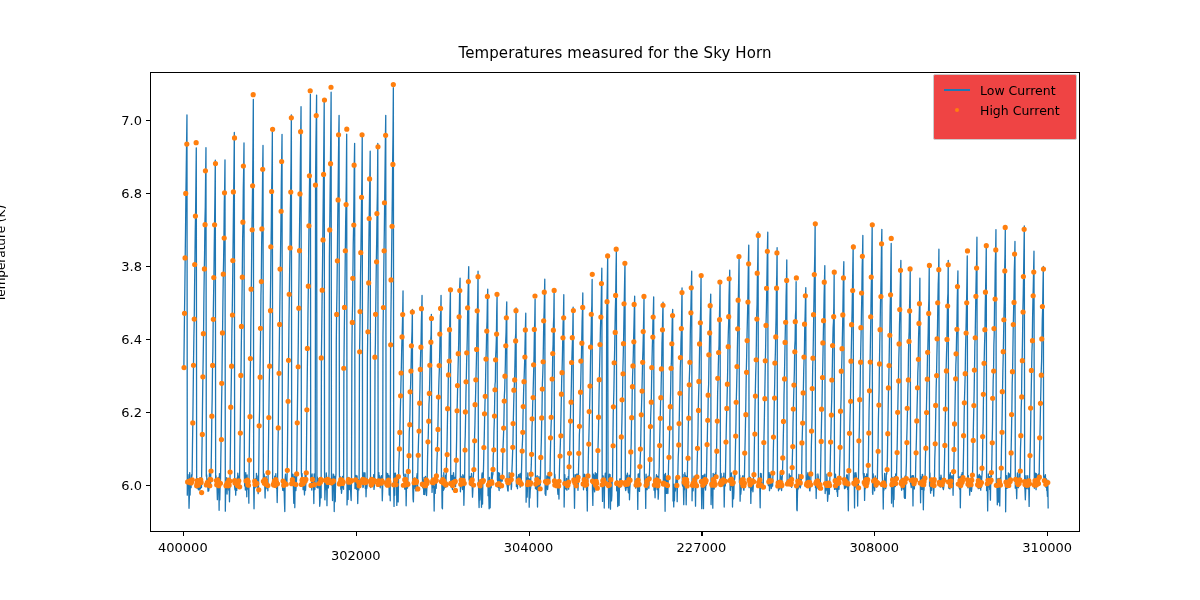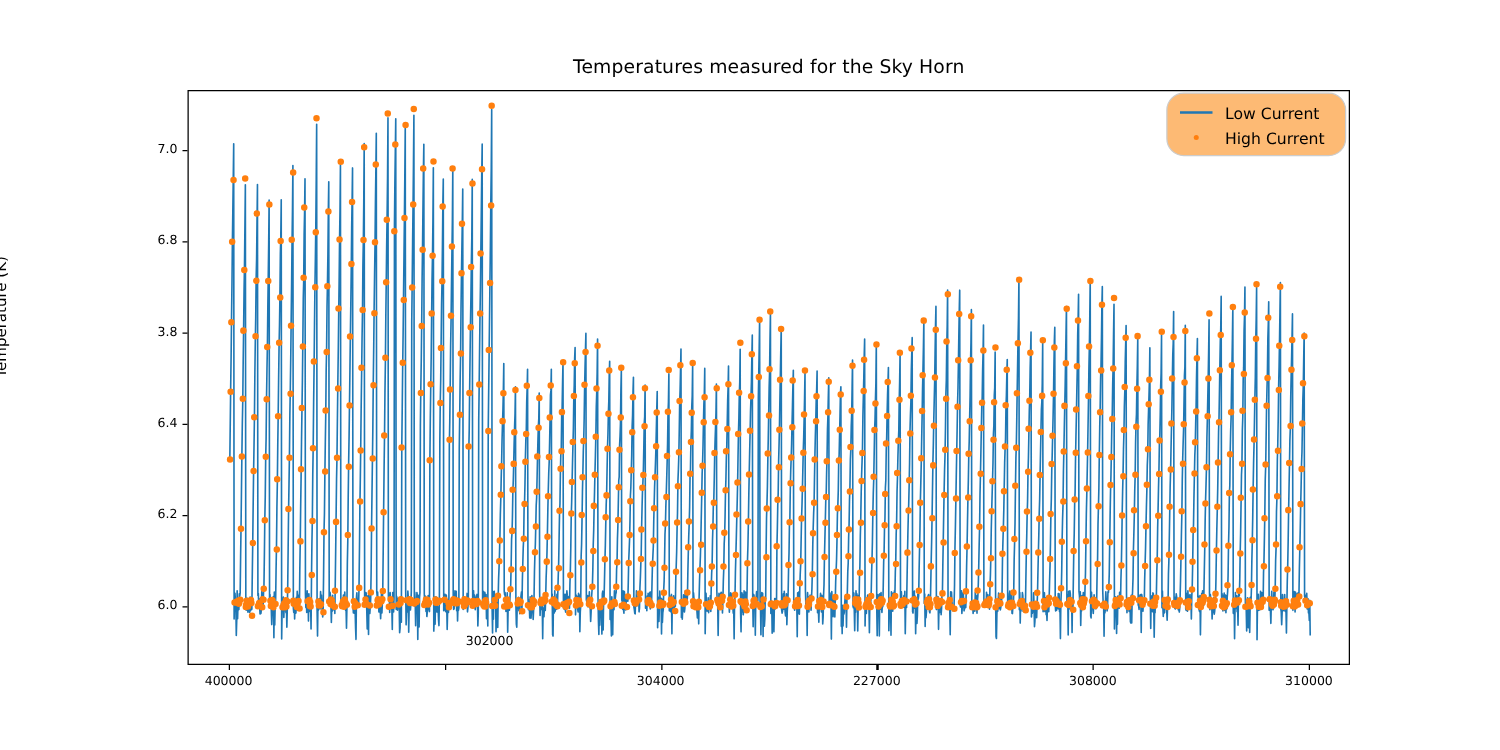--- a/index.html
+++ b/index.html
@@ -46,21 +46,21 @@
     overflow: hidden;
   }
   #plot-svg {
     position: absolute;
     left: 0;
     top: 0;
     display: block;
   }
   .tick-label {
     position: absolute;
-    font-size: 10px;
+    font-size: 13px;
     color: #000000;
     white-space: nowrap;
   }
   .ytick-label {
     text-align: right;
     transform: translateY(-50%);
   }
   .xtick-label {
     text-align: center;
     transform: translateX(-50%);
@@ -94,24 +94,24 @@
     width: 930px;
     text-align: center;
     font-size: 12px;
     color: #000000;
   }
   #legend {
     position: absolute;
     left: 933px;
     top: 74px;
     width: 144px;
-    height: 51px;
-    background: #fdba74;
+    height: 66px;
+    background: #ef4444;
     border: 1px solid #cccccc;
-    border-radius: 14px;
+    border-radius: 2px;
     box-sizing: border-box;
     padding: 5px 8px 5px 6px;
   }
   .legend-row {
     display: flex;
     align-items: center;
     height: 20px;
   }
   .legend-key {
     width: 34px;
@@ -167,21 +167,21 @@
       <div class="tick-label ytick-label" style="left: 94px; top: 266.222px; width: 48px;">3.8</div>
       <div class="tick-mark ytick-mark" style="left: 146px; top: 193.206px;"></div>
       <div class="tick-label ytick-label" style="left: 94px; top: 193.206px; width: 48px;">6.8</div>
       <div class="tick-mark ytick-mark" style="left: 146px; top: 120.19px;"></div>
       <div class="tick-label ytick-label" style="left: 94px; top: 120.19px; width: 48px;">7.0</div>
     </div>
   <div id="x-ticks">
       <div class="tick-mark xtick-mark" style="left: 182.844px; top: 532px;"></div>
       <div class="tick-label xtick-label" style="left: 182.844px; top: 540px;">400000</div>
       <div class="tick-mark xtick-mark" style="left: 355.706px; top: 532px;"></div>
-      <div class="tick-label xtick-label" style="left: 355.706px; top: 508px; margin-left: 36px;">302000</div>
+      <div class="tick-label xtick-label" style="left: 355.706px; top: 548px;">302000</div>
       <div class="tick-mark xtick-mark" style="left: 528.569px; top: 532px;"></div>
       <div class="tick-label xtick-label" style="left: 528.569px; top: 540px;">304000</div>
       <div class="tick-mark xtick-mark" style="left: 701.431px; top: 532px;"></div>
       <div class="tick-label xtick-label" style="left: 701.431px; top: 540px;">227000</div>
       <div class="tick-mark xtick-mark" style="left: 874.294px; top: 532px;"></div>
       <div class="tick-label xtick-label" style="left: 874.294px; top: 540px;">308000</div>
       <div class="tick-mark xtick-mark" style="left: 1047.16px; top: 532px;"></div>
       <div class="tick-label xtick-label" style="left: 1047.16px; top: 540px;">310000</div>
     </div>
 

